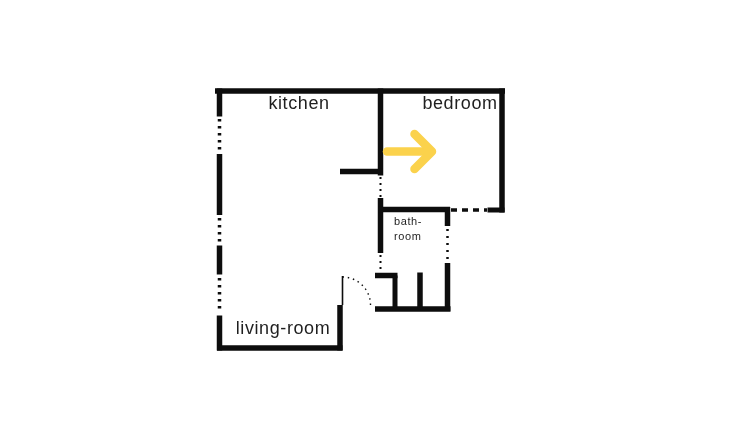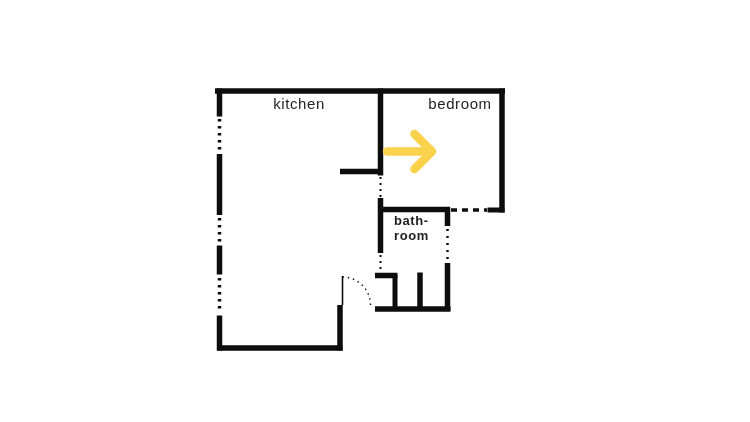--- a/index.html
+++ b/index.html
@@ -18,34 +18,34 @@
   .plan-svg {
     position: absolute;
     left: 0;
     top: 0;
     width: 750px;
     height: 422px;
   }
   .room-label {
     position: absolute;
     color: #1f1f1f;
-    font-size: 15px;
+    font-size: 18px;
     line-height: 15px;
     letter-spacing: 0.6px;
     font-weight: 500;
     white-space: nowrap;
   }
   .room-label.centered { text-align: center; }
   .bath-label {
     position: absolute;
     color: #1f1f1f;
-    font-size: 13px;
+    font-size: 11px;
     line-height: 14.5px;
     letter-spacing: 0.6px;
-    font-weight: 700;
+    font-weight: 400;
   }
   .bath-label span { display: block; }
 </style>
 </head>
 <body>
 
 <div class="canvas">
 
   <svg class="plan-svg" viewBox="0 0 750 422" xmlns="http://www.w3.org/2000/svg">
 
@@ -99,14 +99,15 @@
 
   <div class="room-label centered" style="left:249px; top:96px; width:100px;">kitchen</div>
 
   <div class="room-label centered" style="left:410px; top:96px; width:100px;">bedroom</div>
 
   <div class="bath-label" style="left:394px; top:214px;">
     <span>bath-</span>
     <span>room</span>
   </div>
 
+  <div class="room-label centered" style="left:233px; top:321px; width:100px;">living-room</div>
 
 </div>
 
 </body></html>

